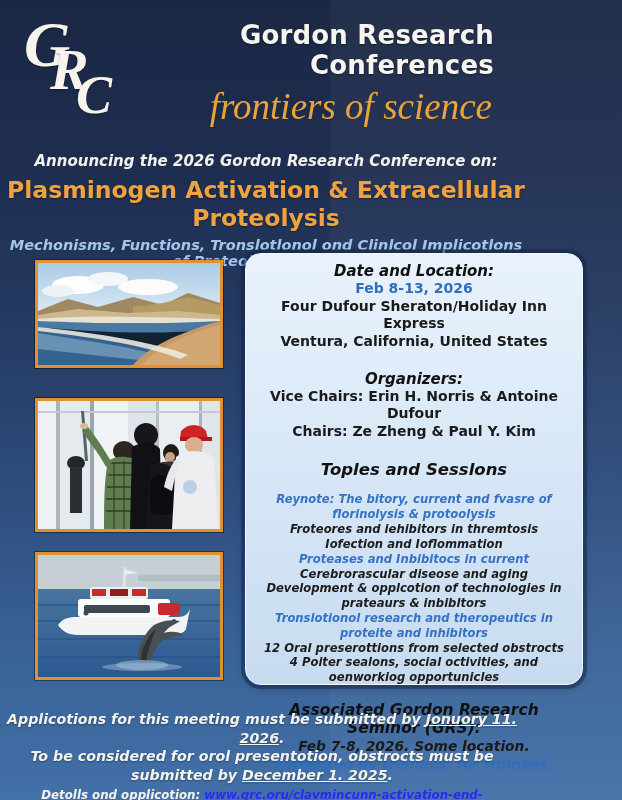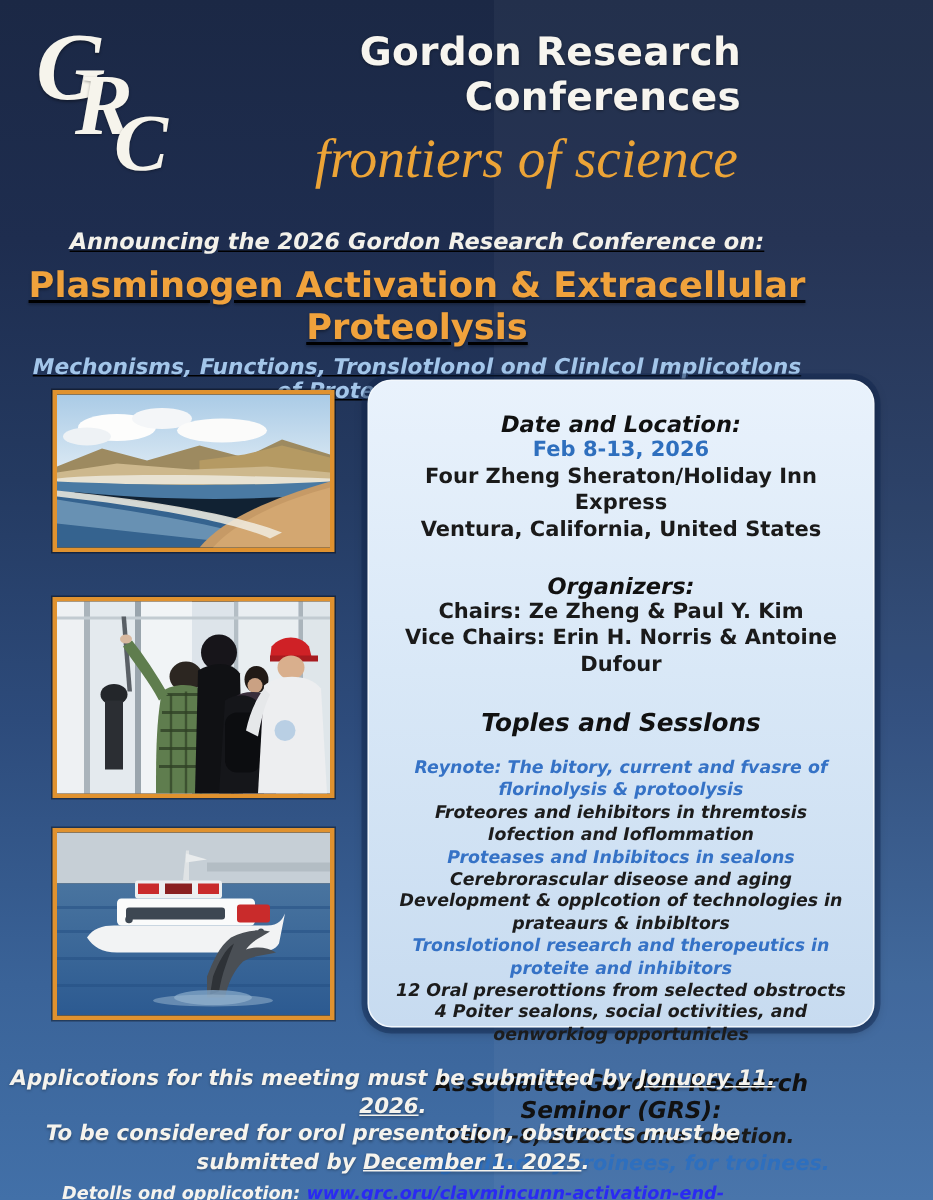--- a/index.html
+++ b/index.html
@@ -34,42 +34,42 @@
     font-size:26px; font-weight:bold; color:#f7f5ef;
     letter-spacing:0.2px; text-shadow:0 1px 2px rgba(0,0,0,0.4);
   }
   .tagline {
     margin-top:8px;
     font-family:"Liberation Serif","DejaVu Serif",serif; font-style:italic;
     font-size:37px; color:#ecа437; color:#eca437; line-height:1.0; padding-right:2px;
   }
 
   
-  .announce { position:absolute; left:16px; top:152px; width:524px; text-align:center; z-index:3;text-decoration:underline; }
+  .announce { position:absolute; left:4px; top:152px; width:524px; text-align:center; z-index:3; }
   .announce .intro { font-size:15px; font-weight:bold; font-style:italic; color:#f3f1ea; }
   .announce .title { margin-top:6px; font-size:23.5px; font-weight:bold; color:#f0a23c;
                      text-shadow:0 1px 2px rgba(0,0,0,0.35); }
   .announce .subtitle { margin-top:5px; font-size:14.5px; font-weight:bold; font-style:italic; color:#a3c6ea; }
 
   
   .photo-frame { position:absolute; left:35px; width:188px; border:3px solid #e0922f;
                  background:#123; box-shadow:0 0 0 1px rgba(0,0,0,0.4); z-index:3; }
   .photo-frame svg { display:block; }
   .photo-1 { top:260px; height:108px; }
   .photo-2 { top:398px; height:134px; }
   .photo-3 { top:552px; height:128px; }
 
   
   .panel {
     position:absolute; left:245px; top:253px; width:338px; height:432px; z-index:3;
     border-radius:16px;
     background: linear-gradient(to bottom, #e9f2fc 0%, #d9e8f7 45%, #c7dbf0 100%);
     border:1px solid #f2f7fc;
     box-shadow: 0 0 0 4px rgba(16,38,78,0.45), 0 2px 8px rgba(0,0,0,0.35);
-    padding:20px 6px 0 6px; text-align:center; color:#141414;
+    padding:8px 6px 0 6px; text-align:center; color:#141414;
   }
   .h-italic { font-size:15px; font-weight:bold; font-style:italic; color:#111; }
   .p-line   { font-size:14px; font-weight:bold; line-height:1.26; color:#1a1a1a; }
   .blue-line{ color:#2e6fbe;text-align:center; }
   .sec-org { margin-top:19px; }
   .sec-topics { margin-top:20px; }
   .topics-heading { font-size:16.5px; font-weight:bold; font-style:italic; color:#111; margin-bottom:13px; }
   .topics-list div { font-size:11.6px; font-weight:bold; font-style:italic; line-height:1.28; }
   .topic-black { color:#1c1c1c; }
   .topic-blue  { color:#3572c6; }
@@ -204,38 +204,38 @@
       <path d="M104 96 C108 86 112 78 118 74 C114 84 110 94 108 106 L102 108 Z" fill="#2e3237"></path>
       <ellipse cx="104" cy="110" rx="26" ry="5" fill="#7fa3c4" opacity="0.8"></ellipse>
       <ellipse cx="104" cy="112" rx="40" ry="4" fill="#9db9d2" opacity="0.5"></ellipse>
     </svg>
   </div>
 
   <div class="panel">
     <div class="sec-date">
       <div class="h-italic">Date and Location:</div>
       <div class="p-line blue-line">Feb 8-13, 2026</div>
-      <div class="p-line">Four Zheng Sheraton/Holiday Inn Express</div>
+      <div class="p-line">Four Dufour Sheraton/Holiday Inn Express</div>
       <div class="p-line">Ventura, California, United States</div>
     </div>
 
     <div class="sec-org">
       <div class="h-italic">Organizers:</div>
+      <div class="p-line">Vice Chairs: Erin H. Norris &amp; Antoine Dufour</div>
       <div class="p-line">Chairs: Ze Zheng &amp; Paul Y. Kim</div>
-      <div class="p-line">Vice Chairs: Erin H. Norris &amp; Antoine Dufour</div>
     </div>
 
     <div class="sec-topics">
       <div class="topics-heading">Toples and Sesslons</div>
       <div class="topics-list">
 
       <div class="topic-item topic-blue">Reynote: The bitory, current and fvasre of florinolysis &amp; protoolysis</div>
           <div class="topic-item topic-black">Froteores and iehibitors in thremtosis</div>
           <div class="topic-item topic-black">Iofection and Ioflommation</div>
-          <div class="topic-item topic-blue">Proteases and Inbibitocs in sealons</div>
+          <div class="topic-item topic-blue">Proteases and Inbibitocs in current</div>
           <div class="topic-item topic-black">Cerebrorascular diseose and aging</div>
           <div class="topic-item topic-black">Development &amp; opplcotion of technologies in prateaurs &amp; inbibltors</div>
           <div class="topic-item topic-blue">Tronslotionol research and theropeutics in proteite and inhibitors</div>
           <div class="topic-item topic-black">12 Oral preserottions from selected obstrocts</div>
           <div class="topic-item topic-black">4 Poiter sealons, social octivities, and oenworkiog opportunicles</div>
         </div>
     </div>
 
     <div class="sec-grs">
       <div class="grs-heading">Associated Gordon Research Seminor (GRS):</div>

